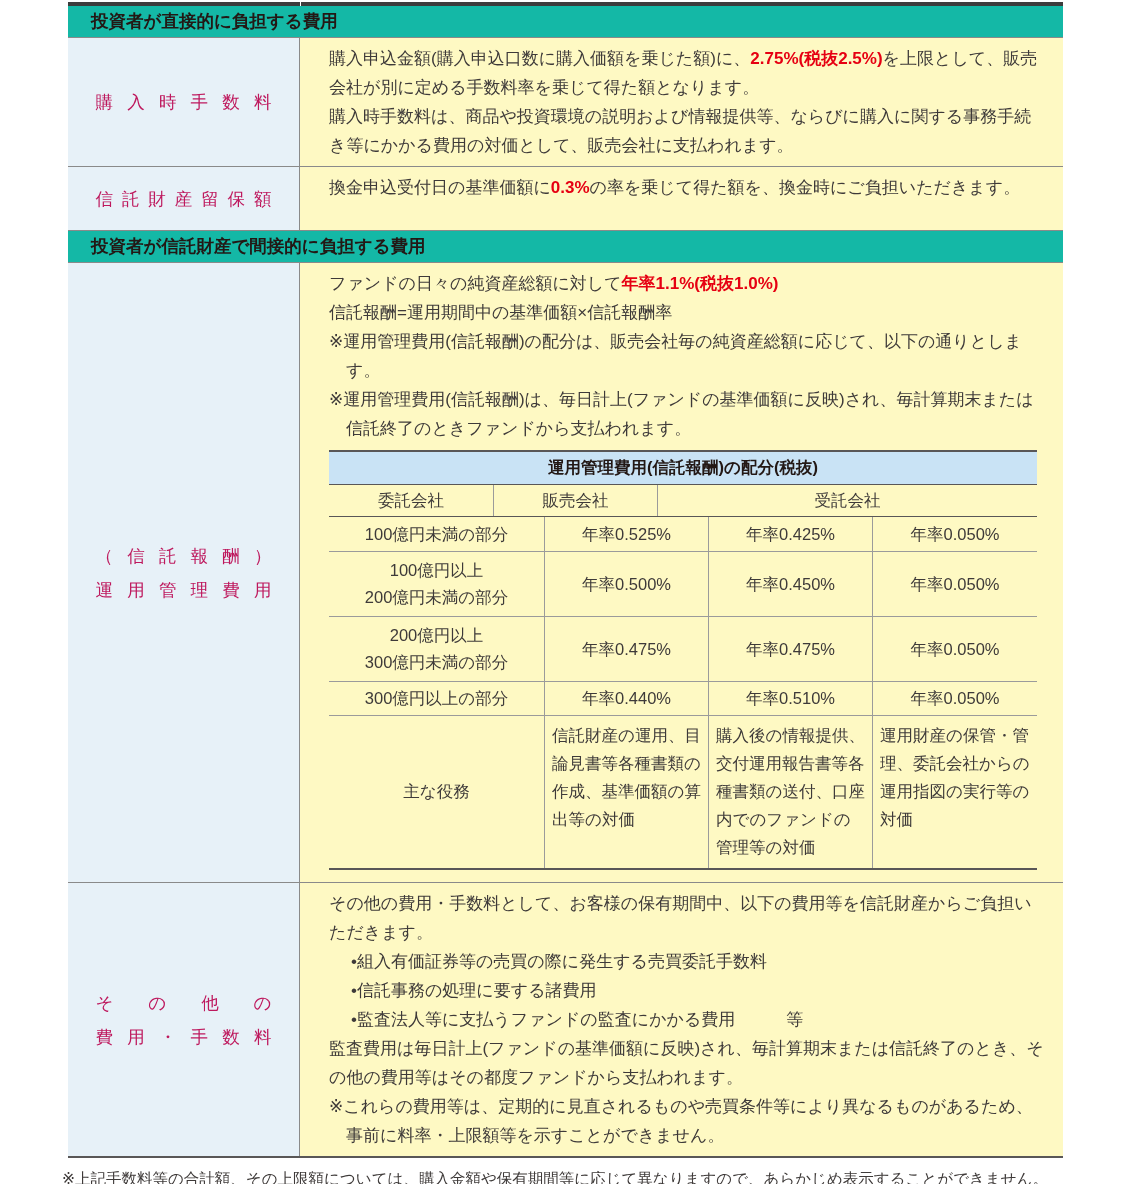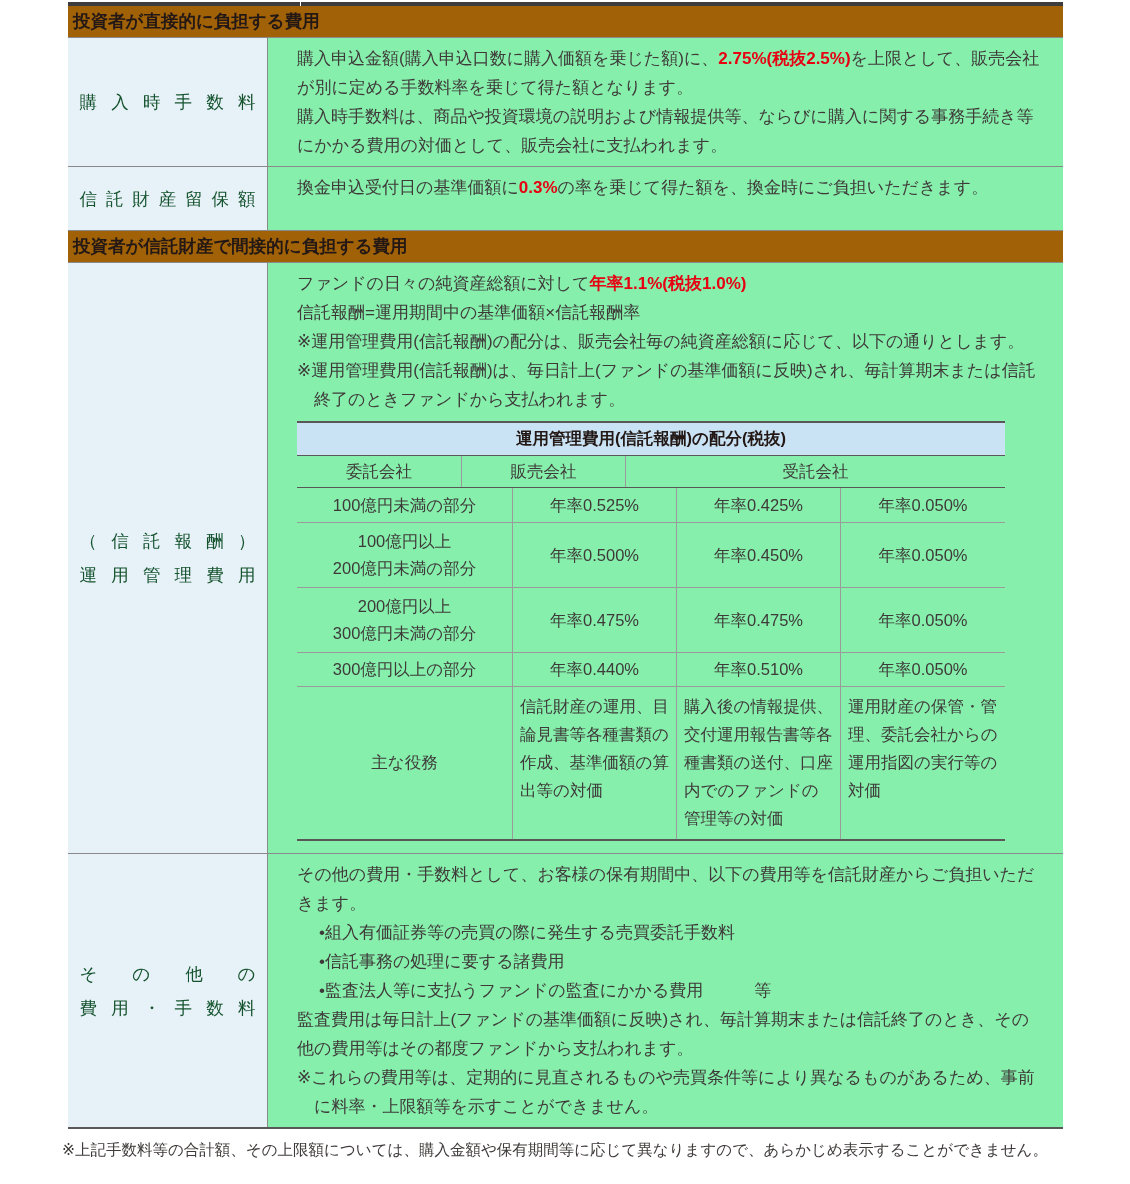--- a/index.html
+++ b/index.html
@@ -11,44 +11,44 @@
     -webkit-font-smoothing:antialiased;
   }
   .fee-table { width:995px; margin-left:68px; margin-top:2px; }
 
   
   .topbar { display:flex; height:4px; }
   .topbar .seg-l { width:232px; background:#3c3c3c; margin-right:1px; }
   .topbar .seg-r { flex:1; background:#3c3c3c; }
 
   .section-header {
-    background:#a16207;
+    background:#14b8a6;
     border-bottom:1px solid #8a8a8a;
     height:32px; line-height:31px;
     font-size:17.5px; font-weight:bold; color:#231815;
-    padding-left:5px;
+    padding-left:23px;
   }
   .section-header + .fee-row { border-top:0; }
 
   .fee-row { display:flex; border-bottom:1px solid #8a8a8a; }
   .label-cell {
-    width:200px; flex:none;
+    width:232px; flex:none;
     background:#e7f1f8;
     border-right:1px solid #8a8a8a;
     display:flex; flex-direction:column; justify-content:center; align-items:center;
-    font-size:17.5px; color:#14532d;
+    font-size:17.5px; color:#be185d;
     line-height:34px;
   }
   .jlabel {
     display:block; width:176px;
     text-align:justify; text-align-last:justify;
   }
   .content-cell {
     flex:1;
-    background:#86efac;
+    background:#fef9c3;
     padding:6px 18px 6px 29px;
     font-size:17px; line-height:29px;
   }
   .red { color:#e60012; font-weight:bold; }
   .hang { padding-left:1em; text-indent:-1em; }
   .bullet-line { padding-left:22px; }
 
   
   .itable {
     width:708px; margin-top:7px; margin-bottom:6px;

